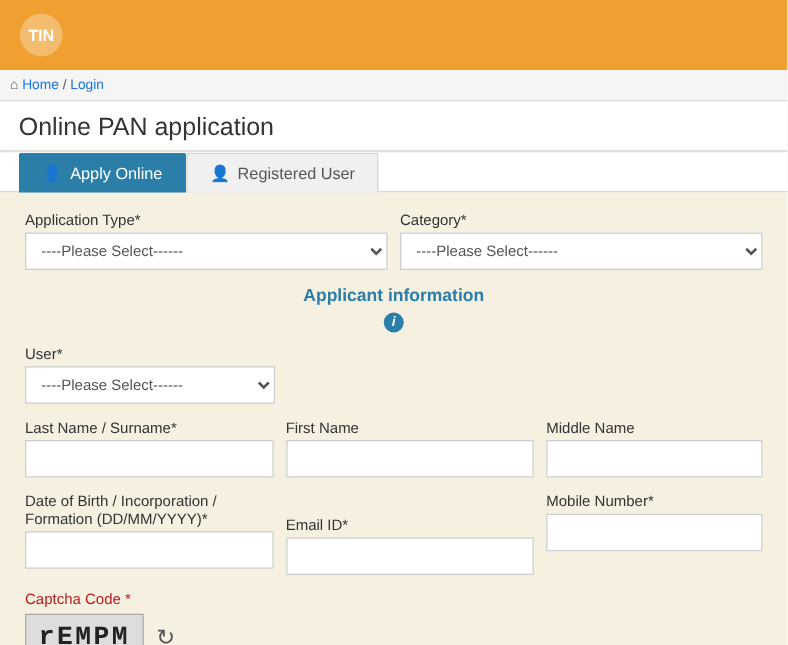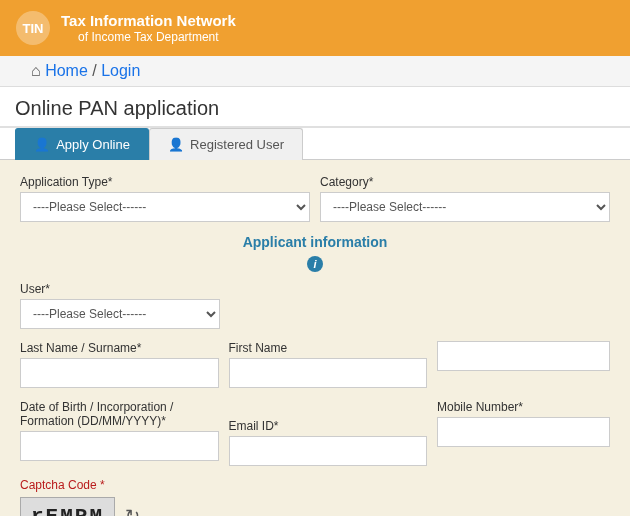--- a/index.html
+++ b/index.html
@@ -27,22 +27,22 @@
       line-height: 1.2;
     }
     .header-subtitle {
       font-size: 12px;
       color: #fff;
     }
 
     
     .breadcrumb {
       background: #f5f5f5;
-      padding: 6px 31px;
-      font-size: 16px;
+      padding: 6px 8px;
+      font-size: 11px;
       color: #555;
       border-bottom: 1px solid #ddd;
     }
     .breadcrumb a { color: #1a73e8; text-decoration: none; }
     .breadcrumb span { color: #555; }
 
     
     .page-title-bar {
       padding: 10px 15px 6px 15px;
       border-bottom: 2px solid #e0e0e0;
@@ -197,24 +197,20 @@
     }
   </style>
 </head>
 <body>
 
 <div class="header">
   <svg class="header-logo" viewBox="0 0 36 36">
     <circle cx="18" cy="18" r="17" fill="#fff" opacity="0.3"></circle>
     <text x="18" y="23" text-anchor="middle" font-size="13" font-weight="bold" fill="#fff">TIN</text>
   </svg>
-  <div class="header-text-block">
-    <div class="header-title">Tax Information Network</div>
-    <div class="header-subtitle">of Income Tax Department</div>
-  </div>
 </div>
 
 <div class="breadcrumb">
   <span>⌂</span>
   <a href="#">Home</a>
   <span>/</span>
   <a href="#">Login</a>
 </div>
 
 <div class="page-title-bar">
@@ -266,20 +262,21 @@
   <div class="form-row name-row">
     <div class="form-group">
       <label>Last Name / Surname*</label>
       <input type="text" style="">
     </div>
     <div class="form-group">
       <label>First Name</label>
       <input type="text" style="">
     </div>
     <div class="form-group">
+      <label>Middle Name</label>
       <input type="text" style="">
     </div>
   </div>
 
   <div class="form-row dob-row">
     <div class="form-group">
       <label>Date of Birth / Incorporation / Formation (DD/MM/YYYY)*</label>
       <input type="text" style="">
     </div>
     <div class="form-group">

